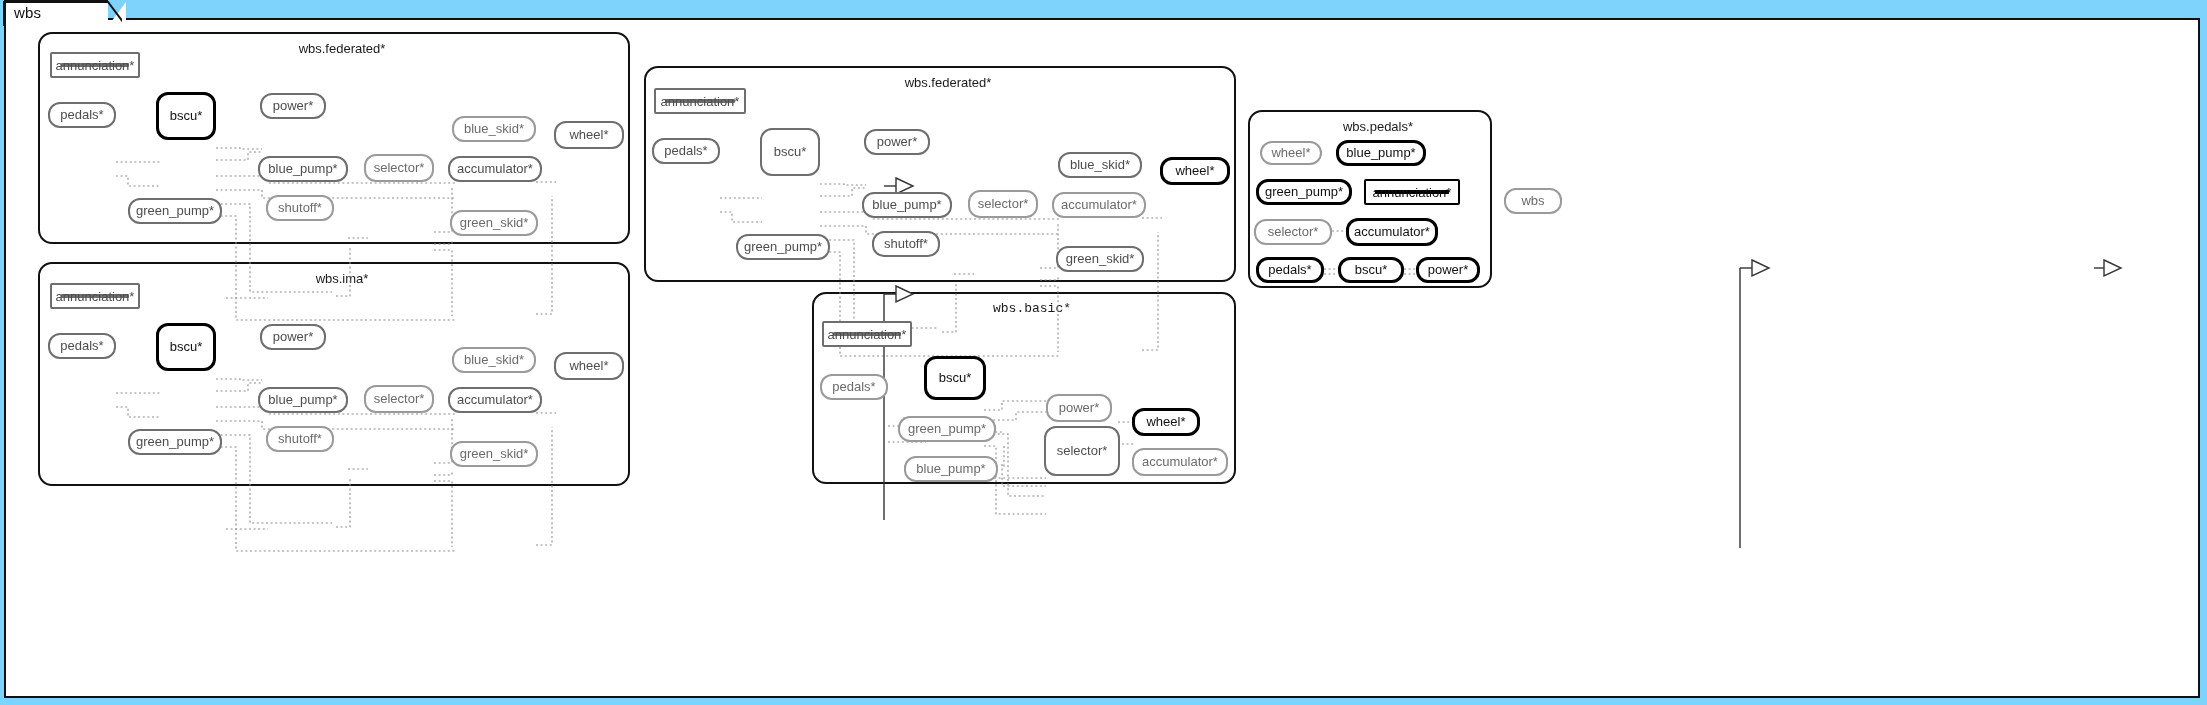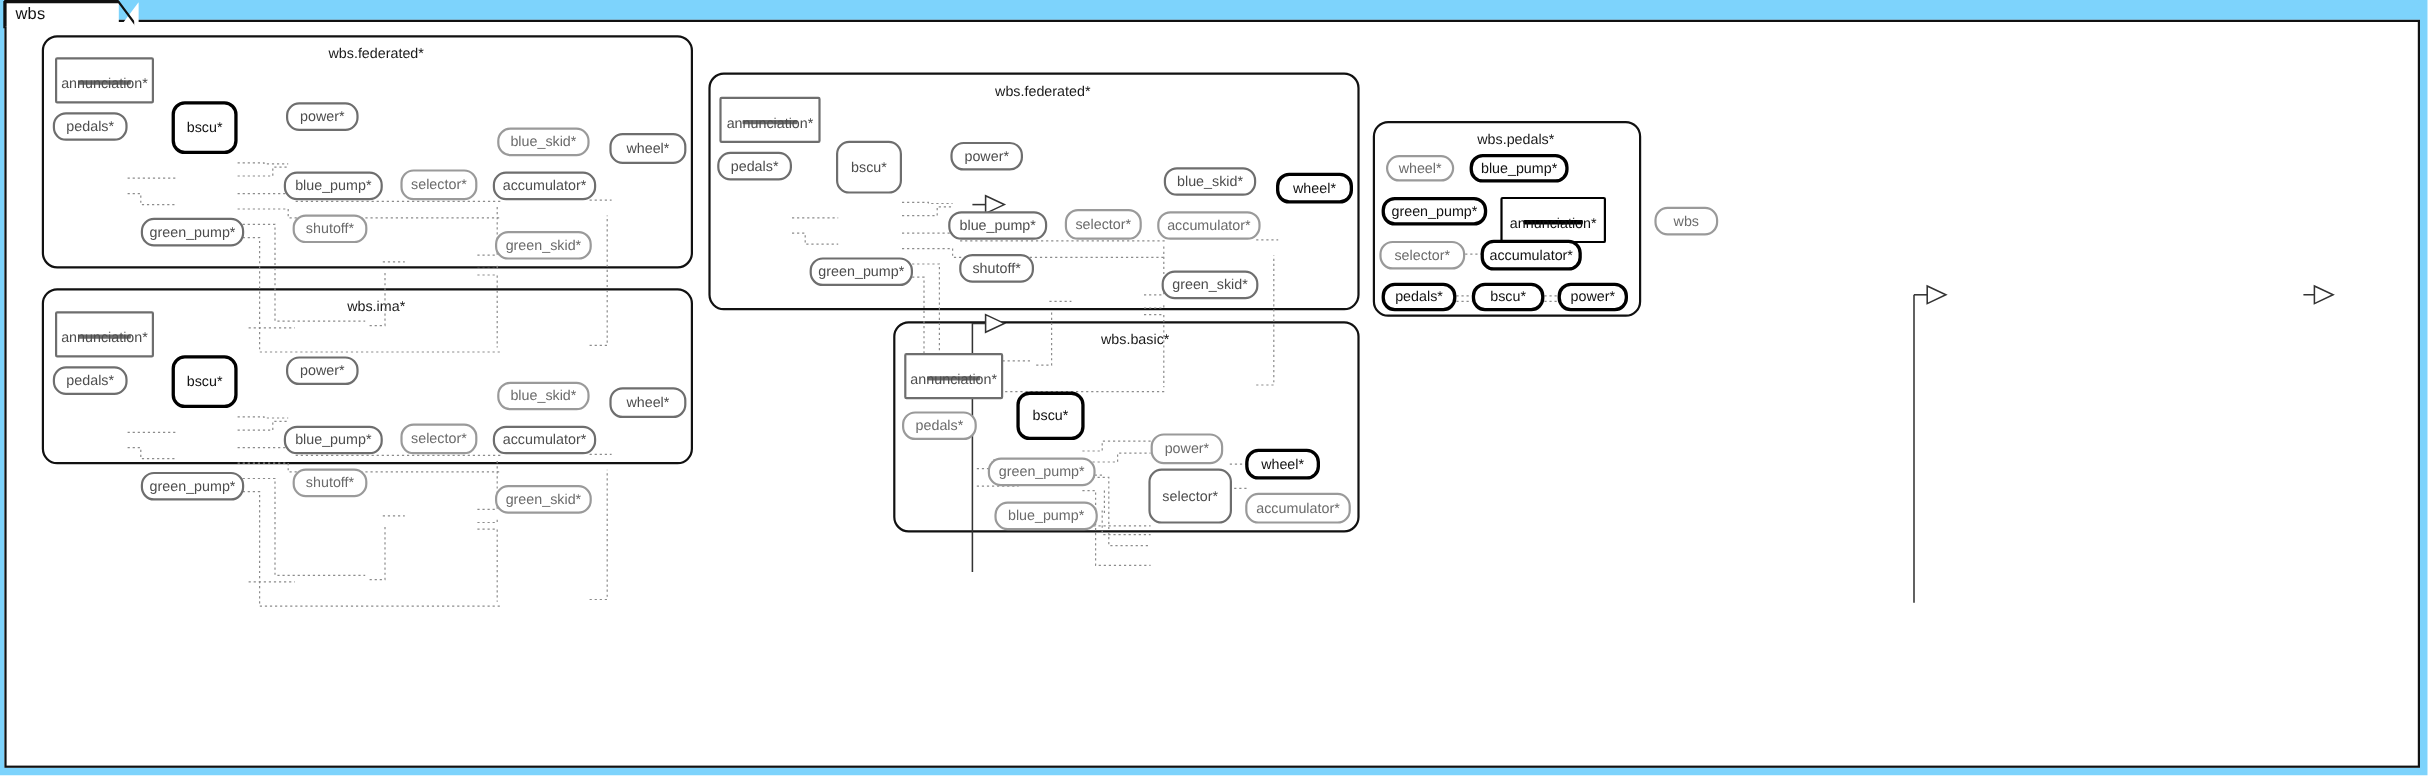--- a/index.html
+++ b/index.html
@@ -22,21 +22,21 @@
 
   
   .node{position:absolute;box-sizing:border-box;display:flex;align-items:center;justify-content:center;
         border-radius:12px;background:#fff;font-size:13px;text-align:center;line-height:1.1;z-index:4;}
   .node.gray{border:2px solid #6e6e6e;color:#4d4d4d;}
   .node.bold{border:3px solid #000;color:#111;}
   .node.lite{border:2px solid #9a9a9a;color:#6b6b6b;}
 
   
   .annun{position:absolute;box-sizing:border-box;background:#fff;z-index:4;
-         border:2px solid #6e6e6e;padding:19px;border-radius:2px;}
+         border:2px solid #6e6e6e;padding:9px;border-radius:2px;}
   .annun.bolded{border:2px solid #000;}
   .annun-inner{box-sizing:border-box;width:100%;height:100%;border:2px solid #6e6e6e;
         display:flex;align-items:center;justify-content:center;font-size:13px;color:#4d4d4d;background:#fff;border-radius:1px;}
   .annun.bolded .annun-inner{border:2px solid #000;color:#111;}
 
   
   .edges{position:absolute;left:0;top:0;width:2207px;height:705px;overflow:visible;z-index:2;pointer-events:none;}
   .edges path,.edges line,.edges polyline{fill:none;stroke:#8c8c8c;stroke-width:1.1;stroke-dasharray:2 2.6;}
   .gen{position:absolute;left:0;top:0;width:2207px;height:705px;overflow:visible;z-index:3;pointer-events:none;}
   .gen path,.gen line{fill:none;stroke:#333;stroke-width:1.4;stroke-dasharray:none;}
@@ -187,21 +187,21 @@
   <div class="node gray" style="left:128px;top:198px;width:94px;height:26px;">
       <span>green_pump*</span>
     </div>
   <div class="node lite" style="left:266px;top:195px;width:68px;height:26px;">
       <span>shutoff*</span>
     </div>
   <div class="node lite" style="left:450px;top:210px;width:88px;height:26px;">
       <span>green_skid*</span>
     </div>
 
-  <div class="pkg" style="left:38px;top:262px;width:592px;height:160px;">
+  <div class="pkg" style="left:38px;top:262px;width:592px;height:224px;">
     <div class="pkg-title">wbs.ima*</div>
   </div>
   <div class="annun" style="left:50px;top:283px;width:90px;height:26px;">
     <div class="annun-inner">annunciation*</div>
   </div>
   <div class="node gray" style="left:48px;top:333px;width:68px;height:26px;">
       <span>pedals*</span>
     </div>
   <div class="node bold" style="left:156px;top:323px;width:60px;height:48px;">
       <span>bscu*</span>
@@ -267,21 +267,21 @@
   <div class="node gray" style="left:736px;top:234px;width:94px;height:26px;">
       <span>green_pump*</span>
     </div>
   <div class="node gray" style="left:872px;top:231px;width:68px;height:26px;">
       <span>shutoff*</span>
     </div>
   <div class="node gray" style="left:1056px;top:246px;width:88px;height:26px;">
       <span>green_skid*</span>
     </div>
 
-  <div class="pkg" style="left:812px;top:292px;width:424px;height:192px;">
+  <div class="pkg" style="left:812px;top:292px;width:424px;height:192px;font-family:Liberation Mono, monospace;">
     <div class="pkg-title">wbs.basic*</div>
   </div>
   <div class="annun" style="left:822px;top:321px;width:90px;height:26px;">
     <div class="annun-inner">annunciation*</div>
   </div>
   <div class="node lite" style="left:820px;top:374px;width:68px;height:26px;">
       <span>pedals*</span>
     </div>
   <div class="node bold" style="left:924px;top:356px;width:62px;height:44px;">
       <span>bscu*</span>

